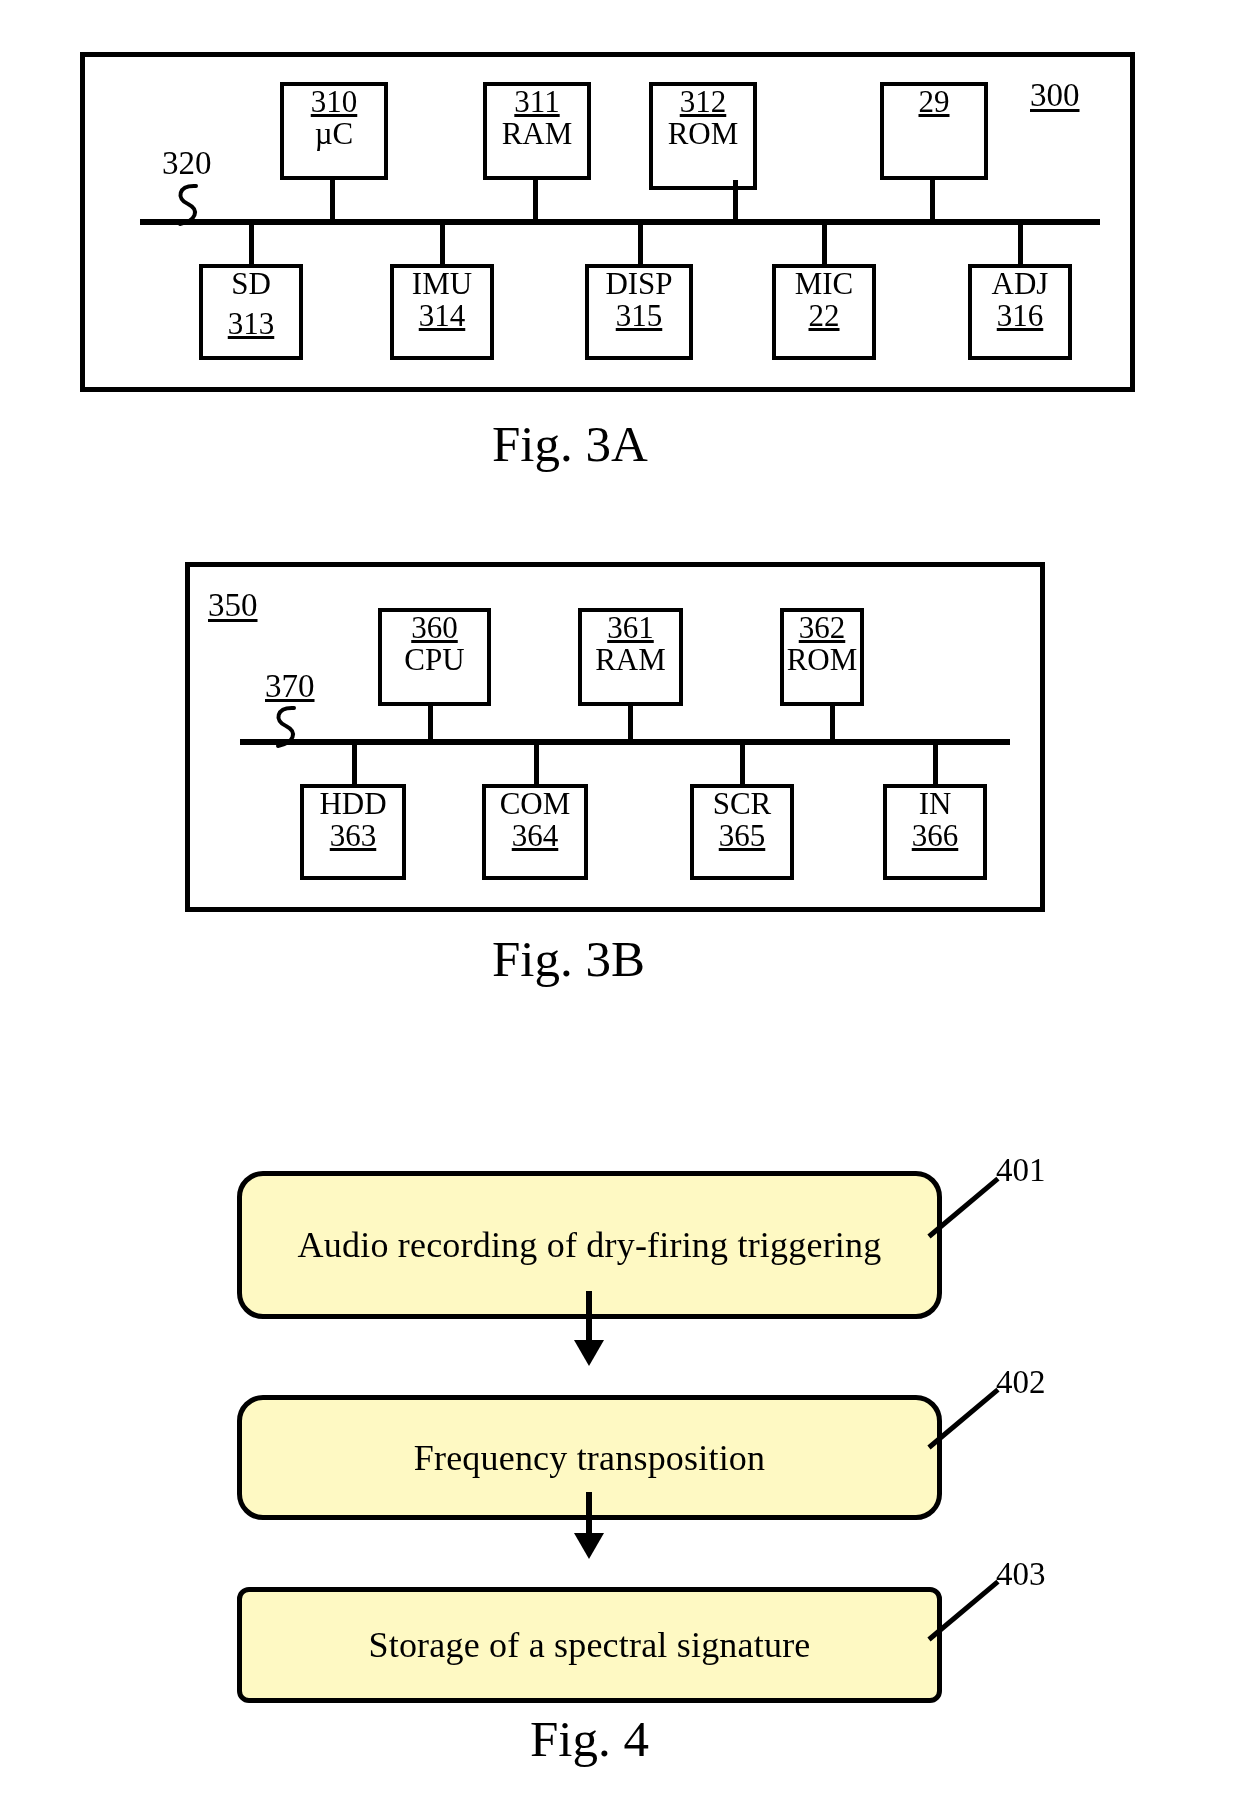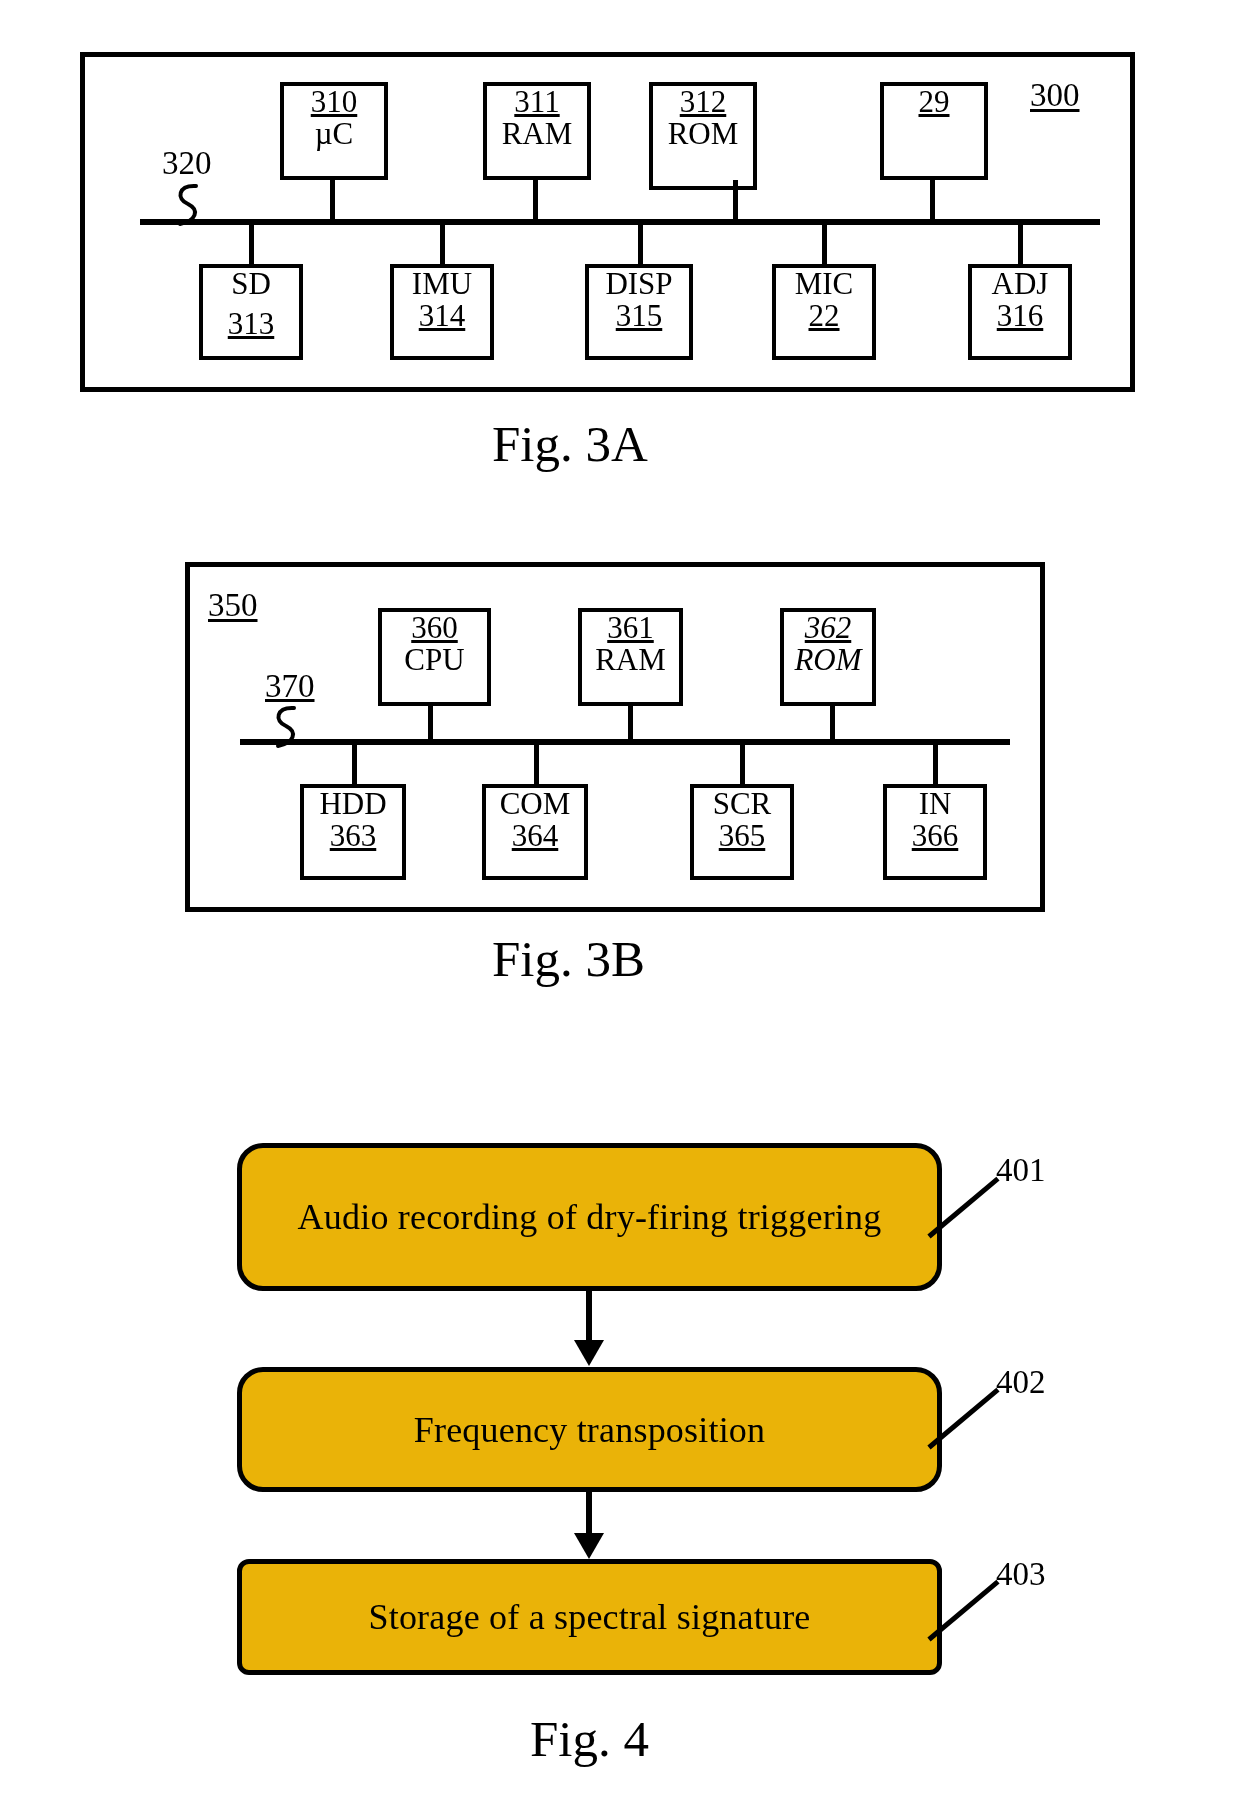--- a/index.html
+++ b/index.html
@@ -78,26 +78,27 @@
   .squiggle {
     position: absolute;
   }
 
   
   .flowbox {
     position: absolute;
     border: 5px solid #000;
     border-radius: 26px;
     box-sizing: border-box;
-    background: #eab308;
+    background: #fef9c3;
     display: flex;
     align-items: center;
     justify-content: center;
     font-size: 36px;
     letter-spacing: 0.2px;
+    margin-top: 28px;
   }
   .arrow-line {
     position: absolute;
     background: #000;
     width: 6px;
   }
   .arrow-head {
     position: absolute;
     width: 0;
     height: 0;
@@ -208,21 +209,21 @@
     <span class="lbl">CPU</span>
   </div>
   <div class="stub" style="left:428px; top:706px; height:36px;"></div>
 
   <div class="node" style="left:578px; top:608px; width:105px; height:98px;">
     <span class="num">361</span>
     <span class="lbl">RAM</span>
   </div>
   <div class="stub" style="left:628px; top:706px; height:36px;"></div>
 
-  <div class="node" style="left:780px; top:608px; width:96px; height:98px;font-style:italic;">
+  <div class="node" style="left:780px; top:608px; width:84px; height:98px;">
     <span class="num">362</span>
     <span class="lbl">ROM</span>
   </div>
   <div class="stub" style="left:830px; top:706px; height:36px;"></div>
 
   <div class="stub" style="left:352px; top:742px; height:44px;"></div>
   <div class="node" style="left:300px; top:784px; width:106px; height:96px;">
     <span class="lbl">HDD</span>
     <span class="num">363</span>
   </div>

